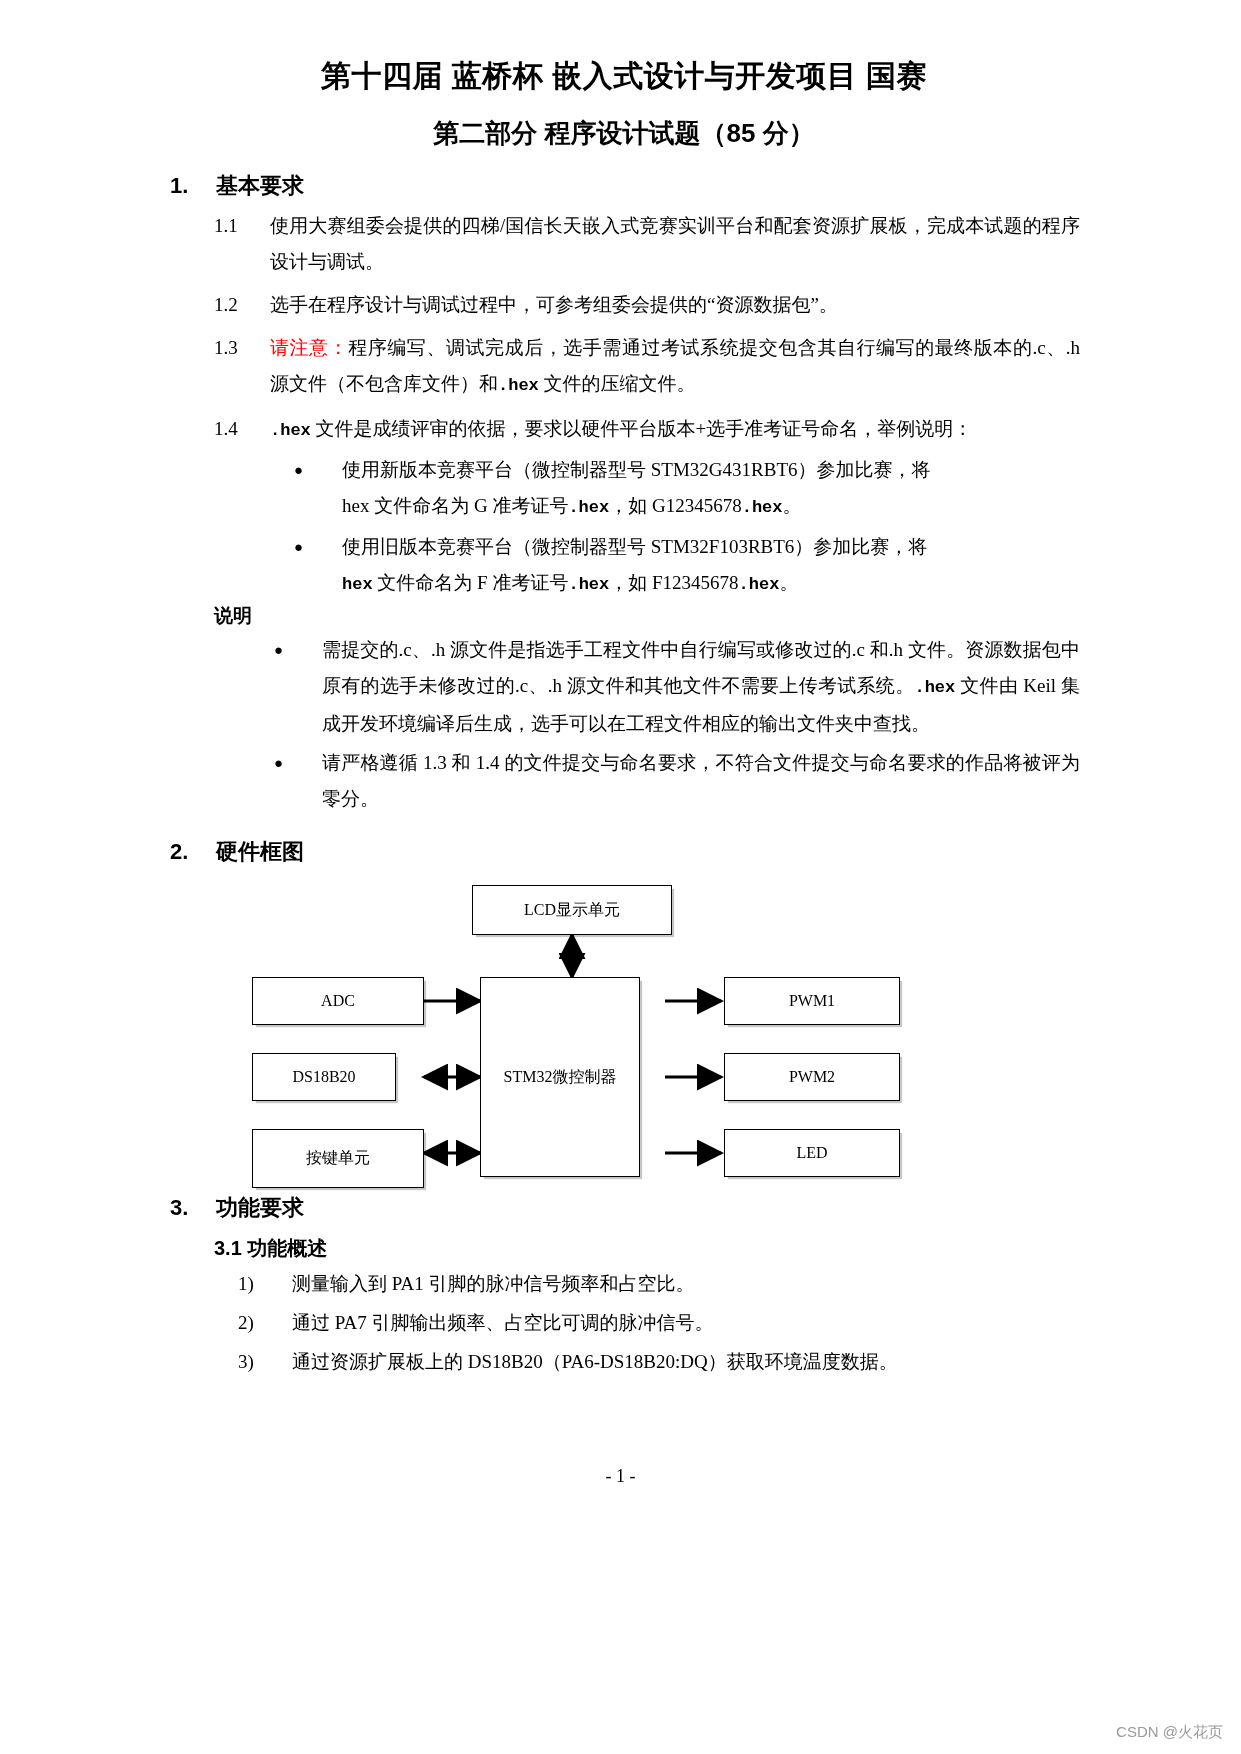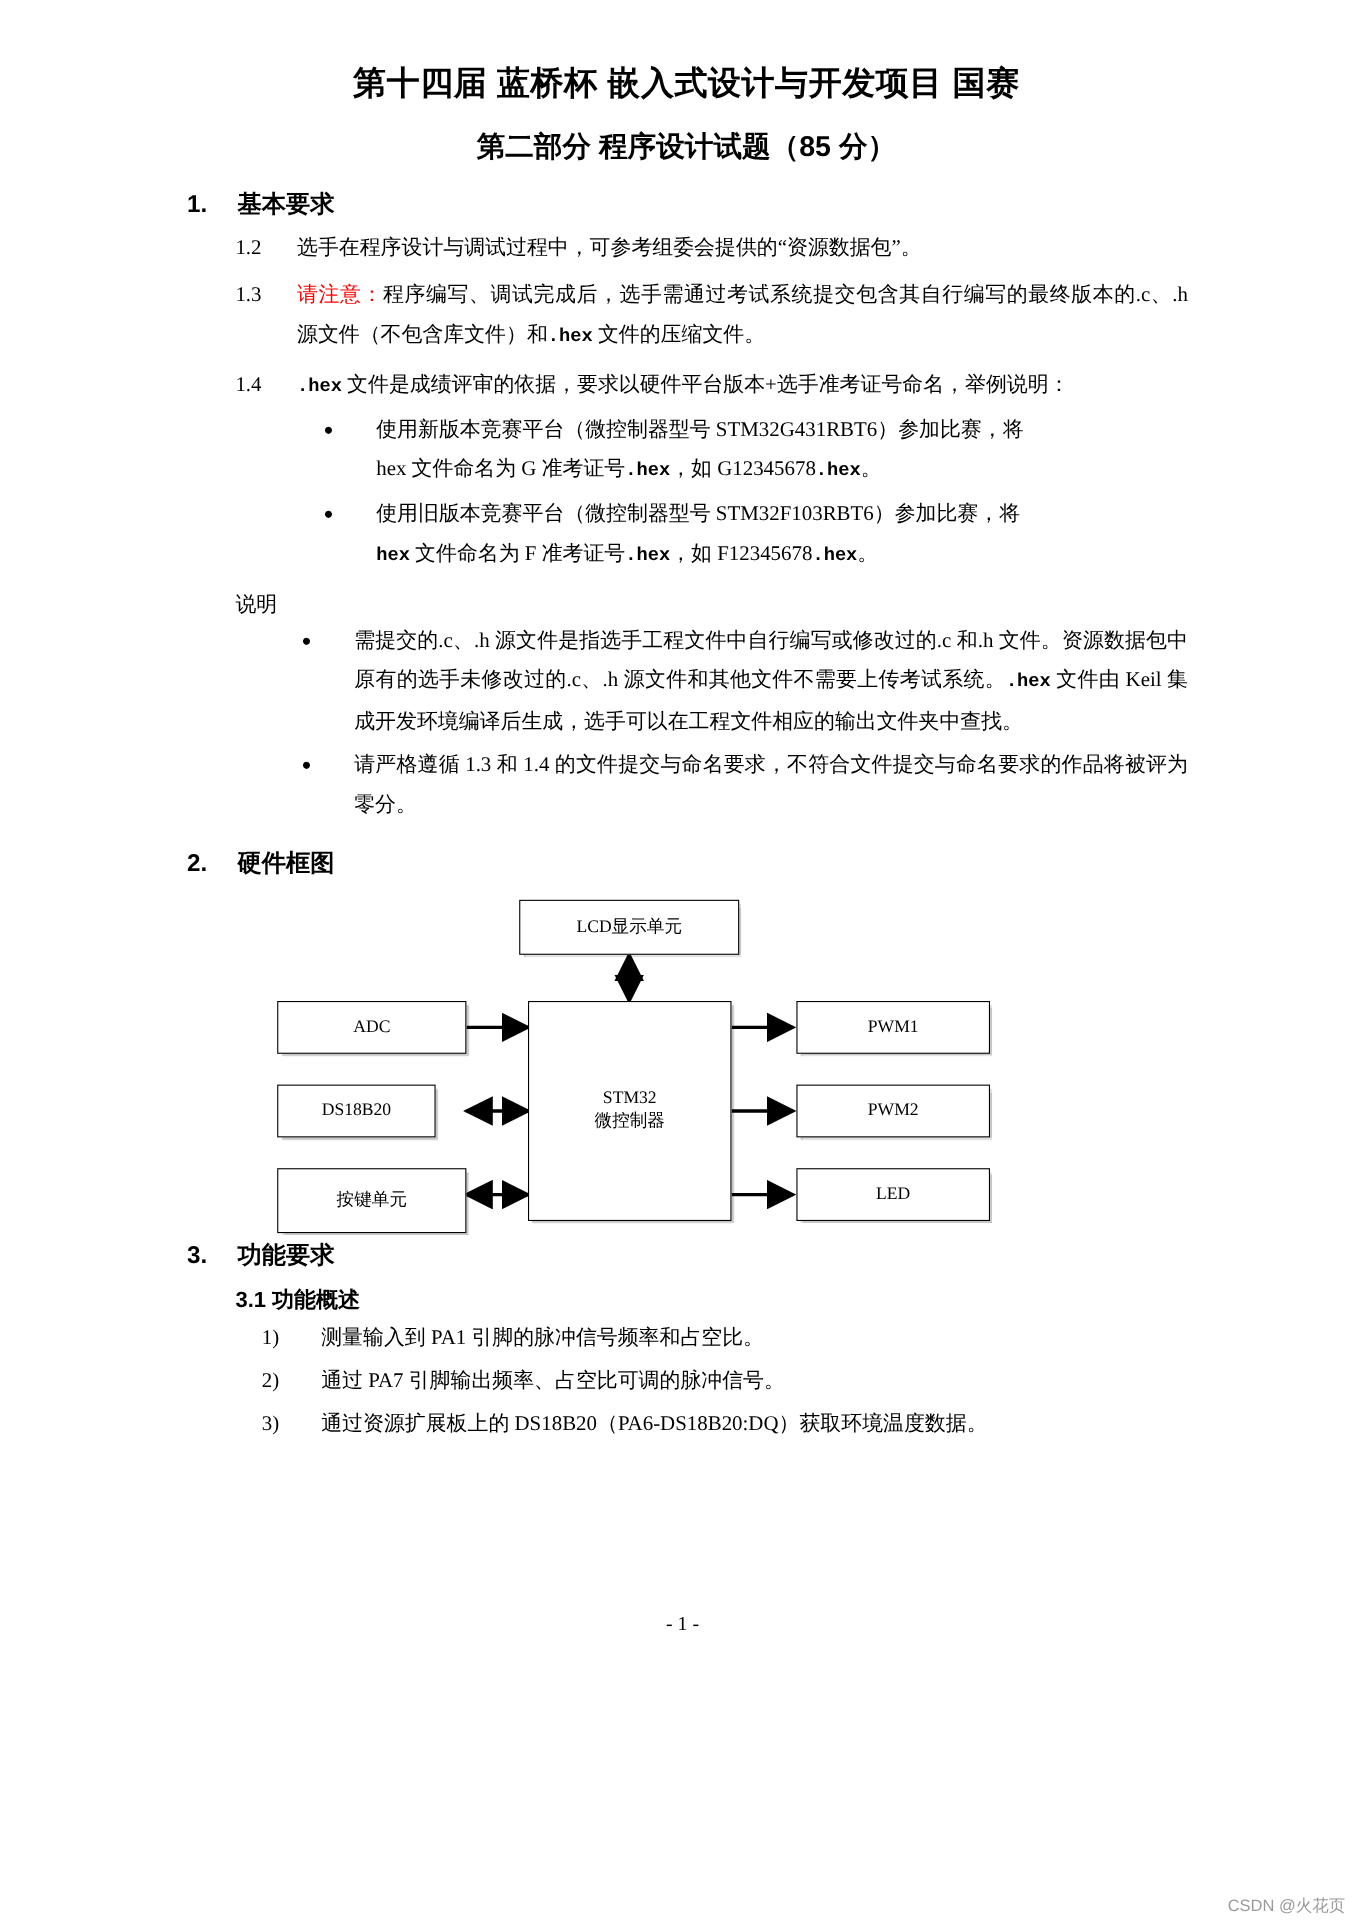--- a/index.html
+++ b/index.html
@@ -64,24 +64,23 @@
   .h1text { flex: 1 1 auto; }
 
   .h2 {
     font-weight: bold;
     font-size: 20px;
     font-family: "Liberation Sans", "DejaVu Sans", sans-serif;
     margin-top: 12px;
     margin-left: 46px;
   }
   .h-note {
-    font-weight: normal;
-    font-size: 19px;
-    font-family: "Liberation Sans", "DejaVu Sans", sans-serif;
-    margin-top: 12px;
+    font-weight: bold;
+    font-size: 19px;
+    font-family: "Liberation Sans", "DejaVu Sans", sans-serif;
     margin-left: 46px;
   }
 
   
   .item {
     display: flex;
     align-items: flex-start;
     margin-top: 7px;
     margin-left: 46px;
   }
@@ -200,20 +199,24 @@
   <div class="content">
 
     <div class="doc-title">第十四届 蓝桥杯 嵌入式设计与开发项目 国赛</div>
     <div class="doc-subtitle">第二部分 程序设计试题（85 分）</div>
 
     <div class="h1row">
       <span class="h1num">1.</span>
       <span class="h1text">基本要求</span>
     </div>
 
+    <div class="item">
+      <span class="item-num">1.1</span>
+      <span class="item-body">使用大赛组委会提供的四梯/国信长天嵌入式竞赛实训平台和配套资源扩展板，完成本试题的程序设计与调试。</span>
+    </div>
 
     <div class="item">
       <span class="item-num">1.2</span>
       <span class="item-body">选手在程序设计与调试过程中，可参考组委会提供的“资源数据包”。</span>
     </div>
 
     <div class="item">
       <span class="item-num">1.3</span>
       <span class="item-body"><span class="red">请注意：</span><span>程序编写、调试完成后，选手需通过考试系统提交包含其自行编写的最终版本的.c、.h 源文件（不包含库文件）和</span><span class="mono-b">.hex</span><span> 文件的压缩文件。</span></span>
     </div>
@@ -287,21 +290,21 @@
       </div>
 
       <div class="dbox" style="left:84px; top:172px; width:144px; height:48px;">
         <span>DS18B20</span>
       </div>
 
       <div class="dbox" style="left:84px; top:248px; width:172px; height:59px;">
         <span>按键单元</span>
       </div>
 
-      <div class="dbox" style="left:312px; top:96px; width:185px; height:200px; flex-direction:column;">
+      <div class="dbox" style="left:312px; top:96px; width:160px; height:200px; flex-direction:row;">
         <span>STM32</span>
         <span>微控制器</span>
       </div>
 
       <div class="dbox" style="left:556px; top:96px; width:176px; height:48px;">
         <span>PWM1</span>
       </div>
 
       <div class="dbox" style="left:556px; top:172px; width:176px; height:48px;">
         <span>PWM2</span>

